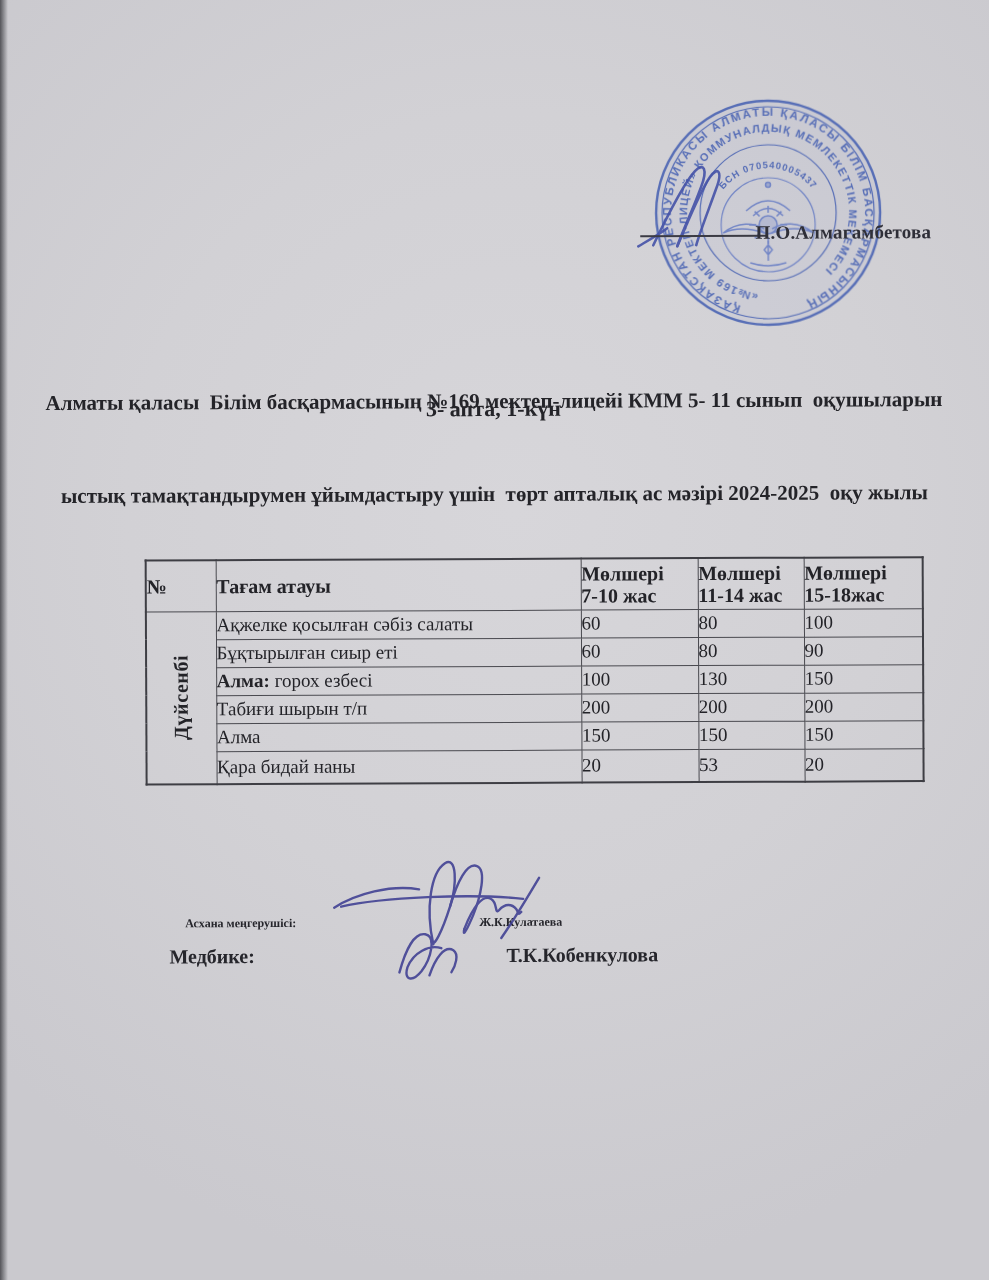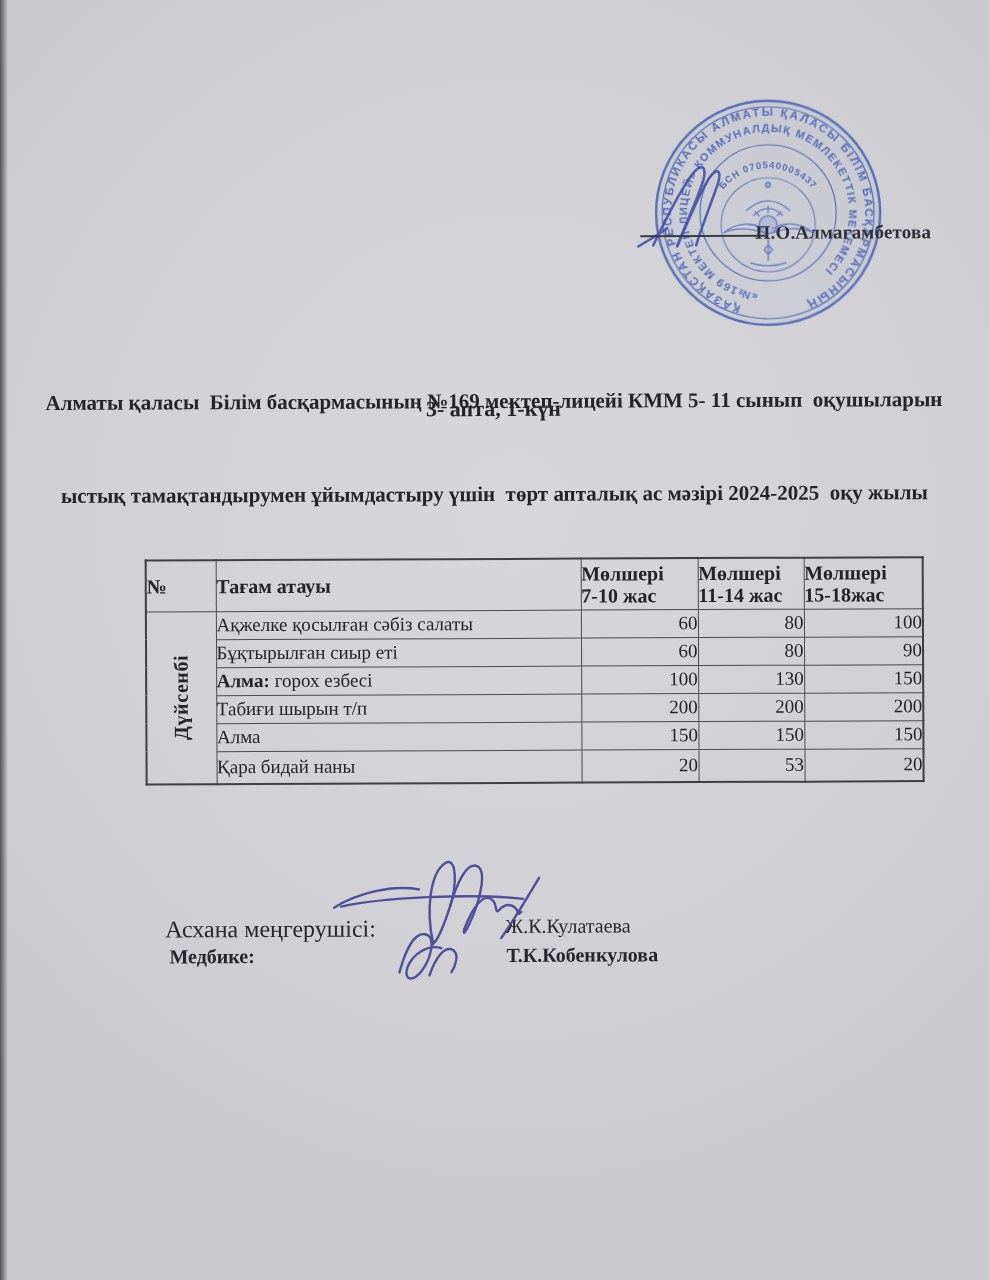--- a/index.html
+++ b/index.html
@@ -49,34 +49,34 @@
     font-size:19px; color:#232328;
     border:2px solid #3e3e44;
   }
   table.menu td, table.menu th { border:1.5px solid #4a4a50; padding:0; vertical-align:middle; }
   tr.hdr { height:51px; }
   tr.row { height:28px; }
   tr.row-last { height:33px; }
   .h-cell { font-weight:bold; font-size:20px; text-align:left; padding-left:10px; line-height:22px; }
   .h-num { padding-left:12px; }
   .dish-cell { text-align:left; padding-left:10px; }
-  .val-cell { text-align:right; }
+  .val-cell { text-align:left; }
   .bold { font-weight:bold; }
   .dish-rest { margin-left:5px;text-align:right; }
   .day-cell { position:relative; }
   .day-rot {
     position:absolute; top:50%; left:50%;
     transform:translate(-50%,-50%) rotate(-90deg);
     font-weight:bold; font-size:20px; letter-spacing:0.6px; white-space:nowrap; color:#232328;
   }
 
   
-  .sig-label1 { position:absolute; left:164px; top:915px; font-size:24px; font-weight:normal; color:#26262c; }
+  .sig-label1 { position:absolute; left:184px; top:915px; font-size:12px; font-weight:bold; color:#26262c; }
   .sig-label2 { position:absolute; left:168px; top:944px; font-size:20px; font-weight:bold; color:#26262c; }
-  .sig-name1  { position:absolute; left:504px; top:915px; font-size:20px; font-weight:normal; color:#26262c; }
+  .sig-name1  { position:absolute; left:478px; top:915px; font-size:12px; font-weight:bold; color:#26262c; }
   .sig-name2  { position:absolute; left:505px; top:944px; font-size:20px; font-weight:bold; color:#26262c; }
 </style>
 </head>
 <body>
 
 <div class="photo">
   <div class="content">
 
     <div class="stamp-wrap">
       <svg class="stamp" width="240" height="240" viewBox="0 0 240 240">

